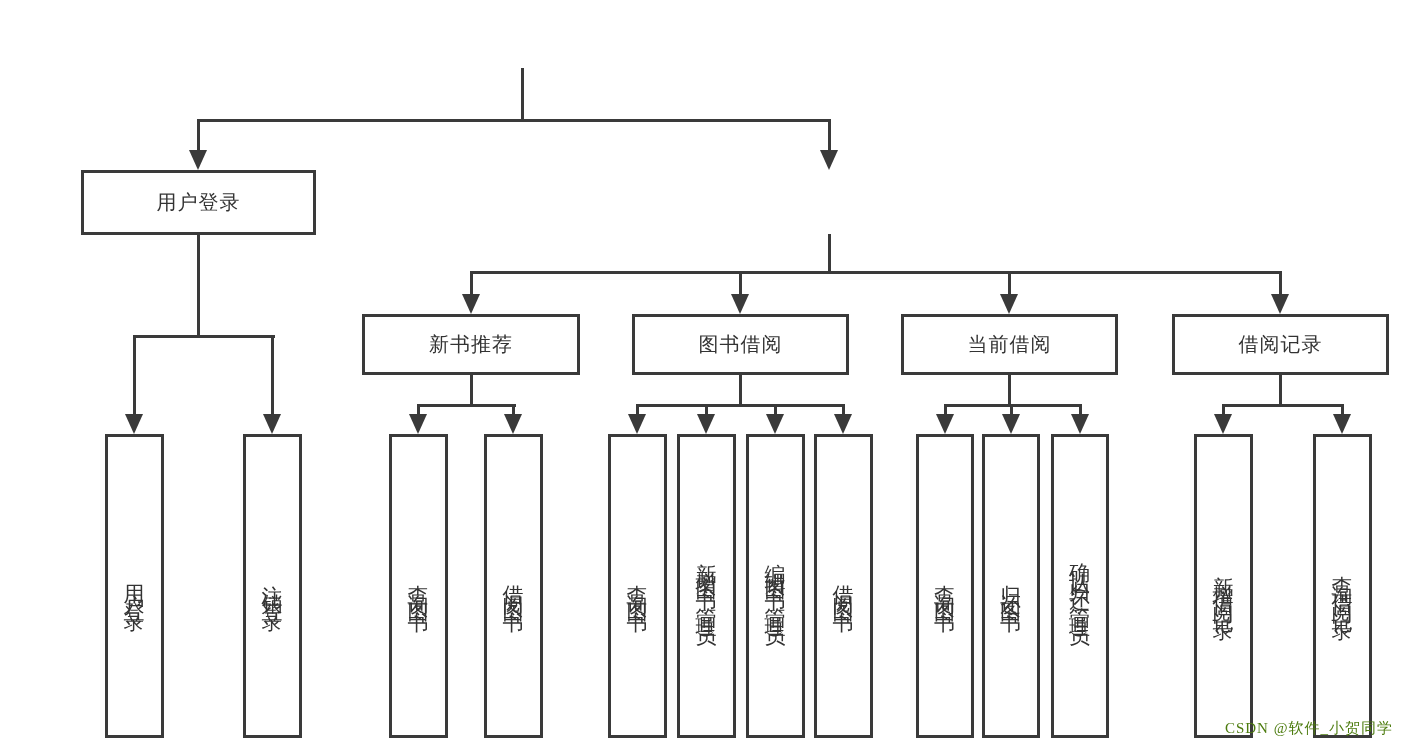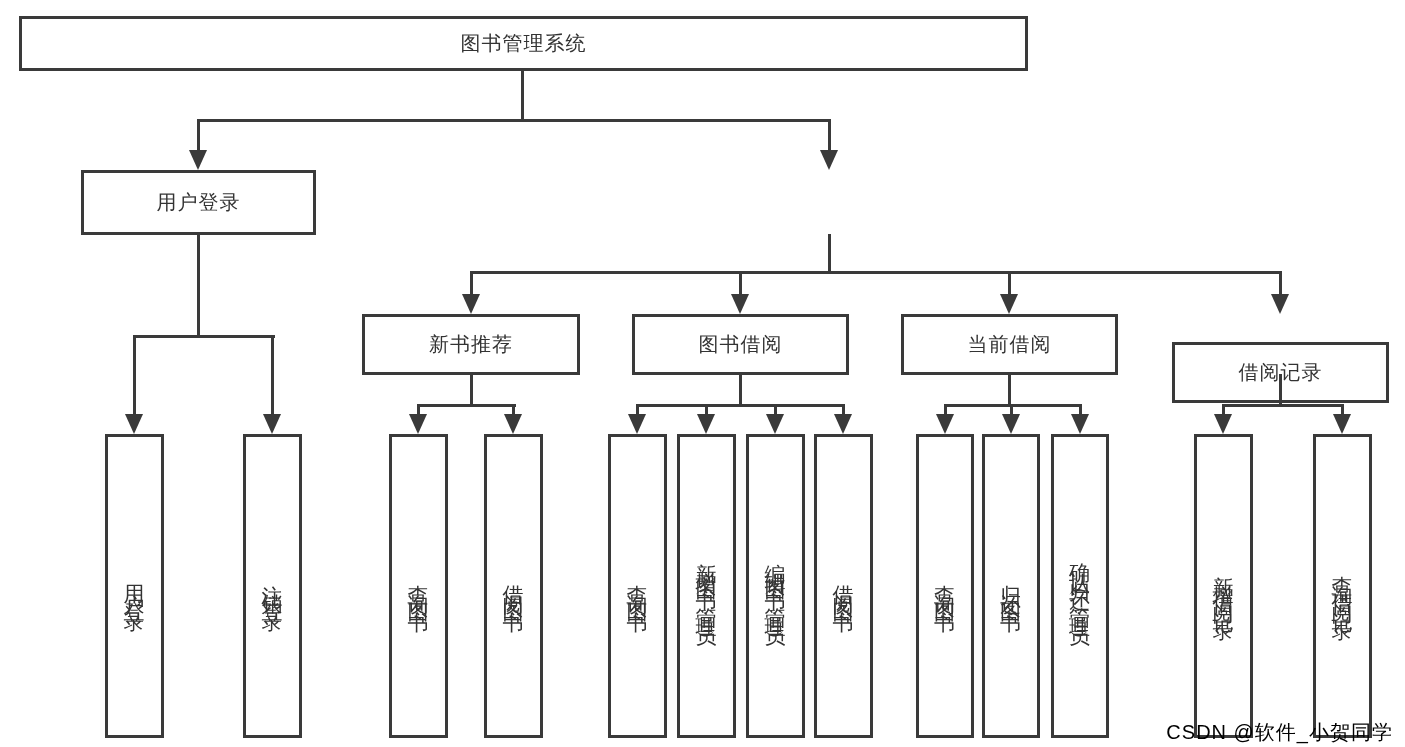--- a/index.html
+++ b/index.html
@@ -42,33 +42,31 @@
     width: 0;
     height: 0;
     border-left: 9px solid transparent;
     border-right: 9px solid transparent;
     border-top: 20px solid #3a3a3a;
   }
   .watermark {
     position: absolute;
     top: 719px;
     right: 12px;
-    font-size: 20px;
-    color: #000000;
+    font-size: 15px;
+    color: #4d7c0f;
     letter-spacing: 1px;
+    font-family: Liberation Serif, serif;
   }
 </style>
 </head>
 <body>
 
 <div class="canvas">
 
-  <div class="box" style="left:19px; top:16px; width:1009px; height:55px;">
-    <span>图书管理系统</span>
-  </div>
 
   <div class="line" style="left:521px; top:68px; width:3px; height:53px;"></div>
   <div class="line" style="left:197px; top:119px; width:634px; height:3px;"></div>
   <div class="line" style="left:197px; top:119px; width:3px; height:34px;"></div>
   <div class="arrow" style="left:189px; top:150px;"></div>
   <div class="line" style="left:828px; top:119px; width:3px; height:34px;"></div>
   <div class="arrow" style="left:820px; top:150px;"></div>
 
   <div class="box" style="left:81px; top:170px; width:235px; height:65px;">
     <span>用户登录</span>
@@ -94,21 +92,21 @@
 
   <div class="box" style="left:362px; top:314px; width:218px; height:61px;text-align:right;">
     <span>新书推荐</span>
   </div>
   <div class="box" style="left:632px; top:314px; width:217px; height:61px;">
     <span>图书借阅</span>
   </div>
   <div class="box" style="left:901px; top:314px; width:217px; height:61px;">
     <span>当前借阅</span>
   </div>
-  <div class="box" style="left:1172px; top:314px; width:217px; height:61px;margin-top:28px;">
+  <div class="box" style="left:1172px; top:314px; width:217px; height:61px;">
     <span>借阅记录</span>
   </div>
 
   <div class="line" style="left:470px; top:374px; width:3px; height:33px;"></div>
   <div class="line" style="left:418px; top:404px; width:98px; height:3px;"></div>
   <div class="line" style="left:417px; top:404px; width:3px; height:13px;"></div>
   <div class="arrow" style="left:409px; top:414px;"></div>
   <div class="line" style="left:512px; top:404px; width:3px; height:13px;"></div>
   <div class="arrow" style="left:504px; top:414px;"></div>
 

